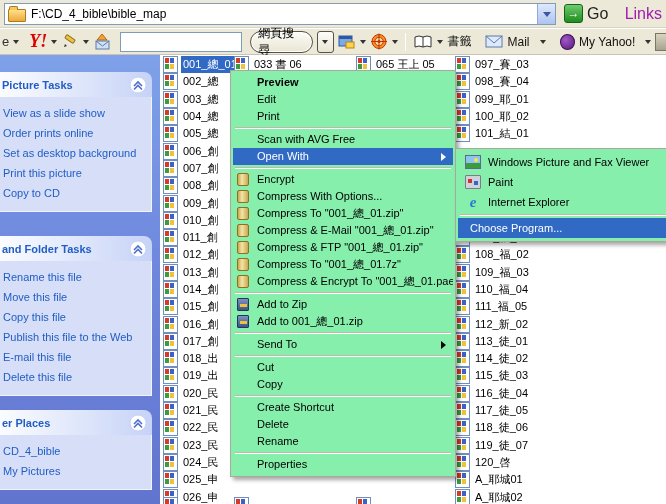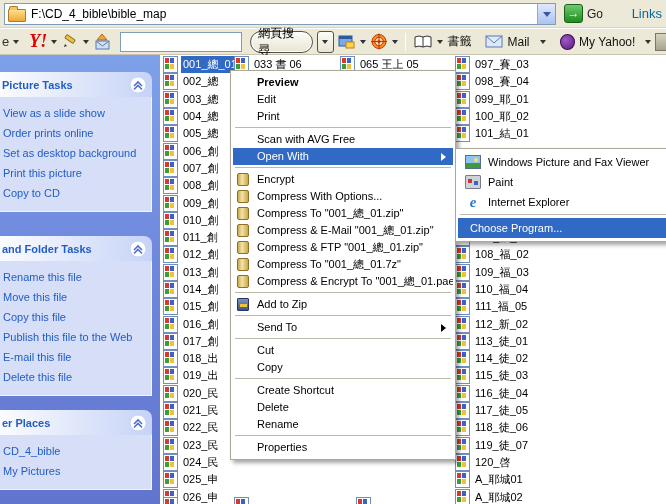--- a/index.html
+++ b/index.html
@@ -9,22 +9,22 @@
   
   .addressbar{position:absolute;top:0;left:0;right:0;height:28px;display:flex;align-items:center;padding:0 4px;box-sizing:border-box;background:#ece9d8;border-bottom:1px solid #d8d4c4;}
   .addr-combo{width:552px;height:22px;background:#fff;border:1px solid #7f9db9;display:flex;align-items:center;padding-left:3px;box-sizing:border-box;}
   .addr-text{font-size:12px;color:#000;margin-left:5px;white-space:nowrap;}
   .combo-drop{margin-left:auto;width:17px;height:20px;background:linear-gradient(#dfe9fd,#aec3f0);border-left:1px solid #93a8d8;display:flex;align-items:center;justify-content:center;}
   .vchev{width:0;height:0;border:4px solid transparent;border-top:5px solid #3a57a5;margin-top:5px;}
   .fold{width:16px;height:11px;background:linear-gradient(#ffe08a,#edaa3a);border:1px solid #b07820;border-radius:1px;position:relative;margin-top:3px;flex:0 0 auto;}
   .fold::before{content:"";position:absolute;top:-4px;left:0;width:7px;height:3px;background:#f3c85f;border:1px solid #b07820;border-bottom:none;border-radius:2px 2px 0 0;}
   .go-btn{display:flex;align-items:center;gap:4px;margin-left:8px;}
   .go-ico{width:17px;height:17px;border-radius:3px;background:linear-gradient(#6fcb6f,#1e8c1e);border:1px solid #156315;color:#fff;font-weight:bold;font-size:12px;line-height:17px;text-align:center;}
-  .go-label{font-size:12px;color:#222;}
-  .links-label{font-size:13px;color:#0369a1;margin-left:auto;}
+  .go-label{font-size:16px;color:#222;}
+  .links-label{font-size:16px;color:#a21caf;margin-left:auto;}
 
   
   .ytoolbar{position:absolute;top:28px;left:0;right:0;height:27px;background:#ece9d8;border-top:1px solid #fff;border-bottom:1px solid #c9c5b2;display:flex;align-items:center;padding:0 2px;box-sizing:border-box;gap:4px;}
   .dcar{width:0;height:0;border:3px solid transparent;border-top:4px solid #333;margin-top:4px;flex:0 0 auto;}
   .tb-e{font-size:13px;color:#333;}
   .ylogo{font-family:"Liberation Serif","DejaVu Serif",serif;font-style:italic;font-weight:bold;font-size:18px;color:#dd0000;margin-left:6px;}
   .searchbox{width:116px;height:18px;border:1px solid #7f9db9;font-size:11px;padding:0 2px;margin-left:4px;}
   .wsearch{height:20px;border:1px solid #55524a;border-radius:11px;background:linear-gradient(#fdfdf8,#e9e5d2);font-size:12px;padding:0 7px;display:flex;align-items:center;margin-left:4px;box-shadow:0 0 0 1px #fff inset;}
   .dropbtn{width:15px;height:20px;border:1px solid #55524a;border-radius:3px;background:linear-gradient(#fdfdf8,#e9e5d2);display:flex;align-items:center;justify-content:center;}
   .tsep{width:1px;height:18px;background:#b9b5a5;border-right:1px solid #fff;margin:0 3px;}
@@ -47,21 +47,21 @@
   .frow{height:17.3px;display:flex;align-items:center;gap:3px;white-space:nowrap;}
   .ftile{position:absolute;top:1px;height:17px;display:flex;align-items:center;gap:3px;white-space:nowrap;}
   .file-icon{width:11px;height:13px;border:1px solid #6f8fc0;background:#fff;display:grid;grid-template-columns:4px 4px;grid-auto-rows:5px;gap:1px;padding:1px;flex:0 0 auto;}
   .q1{background:#d33c2a;} .q2{background:#3b62c4;} .q3{background:#3d9b3d;} .q4{background:#f0c23c;}
   .flabel{padding:1px 2px;}
   .frow.selected .flabel{background:#316ac5;color:#fff;}
   .ghost{visibility:hidden;}
   .sliver{position:absolute;top:442px;}
 
   
-  .menu{position:absolute;background:#ffffff;border:1px solid #aca899;box-shadow:3px 3px 4px rgba(0,0,0,.35);padding:3px 2px;box-sizing:border-box;font-size:11px;}
+  .menu{position:absolute;background:#86efac;border:1px solid #aca899;box-shadow:3px 3px 4px rgba(0,0,0,.35);padding:3px 2px;box-sizing:border-box;font-size:11px;}
   #ctxmenu{left:230px;top:70px;width:226px;z-index:10;}
   #submenu{left:455px;top:148px;width:219px;z-index:11;}
   .mitem{position:relative;height:17px;line-height:17px;padding:0 18px 0 24px;color:#000;white-space:nowrap;overflow:hidden;}
   .mitem.bold{font-weight:bold;}
   .mitem.hl,.sitem.hl{background:#316ac5;color:#fff;}
   .msep{height:0;border-top:1px solid #bdb9aa;border-bottom:1px solid #fff;margin:2px 2px;}
   .mi{position:absolute;left:4px;top:2px;width:12px;height:13px;box-sizing:border-box;}
   .mi-compress{background:linear-gradient(90deg,#c8a850,#f4e4a8 40%,#c8a850);border:1px solid #907020;border-radius:2px;}
   .mi-addzip{background:linear-gradient(#7d92c0,#3d5488);border:1px solid #24355e;border-radius:1px;}
   .mi-addzip::after{content:"";position:absolute;left:2px;top:5px;width:7px;height:3px;background:#f0c23c;}
@@ -457,21 +457,21 @@
         </div>
       <div class="ftile" style="left:74px;">
         <span class="file-icon">
             <span class="q1"></span>
             <span class="q2"></span>
             <span class="q3"></span>
             <span class="q4"></span>
           </span>
         <span class="flabel">033 書 06</span>
       </div>
-      <div class="ftile" style="left:180px;">
+      <div class="ftile" style="left:196px;">
         <span class="file-icon">
             <span class="q1"></span>
             <span class="q2"></span>
             <span class="q3"></span>
             <span class="q4"></span>
           </span>
         <span class="flabel">065 王上 05</span>
       </div>
       <div id="col4" class="fcol">
           <div class="frow">
@@ -734,20 +734,21 @@
       <div class="msep"></div>
       <div class="mitem"><span class="mi mi-compress"></span><span>Encrypt</span></div>
       <div class="mitem"><span class="mi mi-compress"></span><span>Compress With Options...</span></div>
       <div class="mitem"><span class="mi mi-compress"></span><span>Compress To "001_總_01.zip"</span></div>
       <div class="mitem"><span class="mi mi-compress"></span><span>Compress &amp; E-Mail "001_總_01.zip"</span></div>
       <div class="mitem"><span class="mi mi-compress"></span><span>Compress &amp; FTP "001_總_01.zip"</span></div>
       <div class="mitem"><span class="mi mi-compress"></span><span>Compress To "001_總_01.7z"</span></div>
       <div class="mitem"><span class="mi mi-compress"></span><span>Compress &amp; Encrypt To "001_總_01.pae"</span></div>
       <div class="msep"></div>
       <div class="mitem"><span class="mi mi-addzip"></span><span>Add to Zip</span></div>
+      <div class="mitem"><span class="mi mi-addzip"></span><span>Add to 001_總_01.zip</span></div>
       <div class="msep"></div>
       <div class="mitem arrow"><span>Send To</span></div>
       <div class="msep"></div>
       <div class="mitem"><span>Cut</span></div>
       <div class="mitem"><span>Copy</span></div>
       <div class="msep"></div>
       <div class="mitem"><span>Create Shortcut</span></div>
       <div class="mitem"><span>Delete</span></div>
       <div class="mitem"><span>Rename</span></div>
       <div class="msep"></div>

